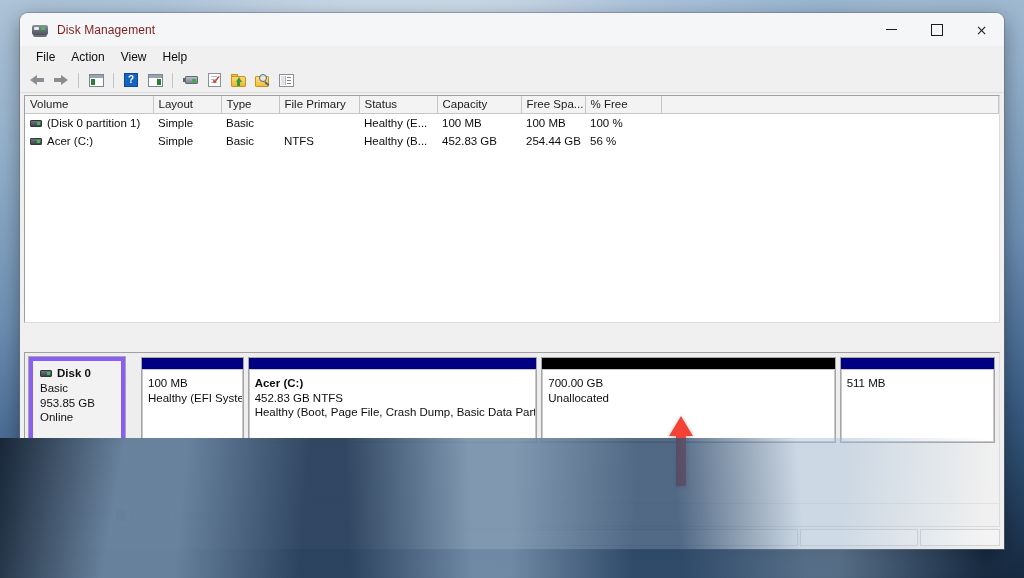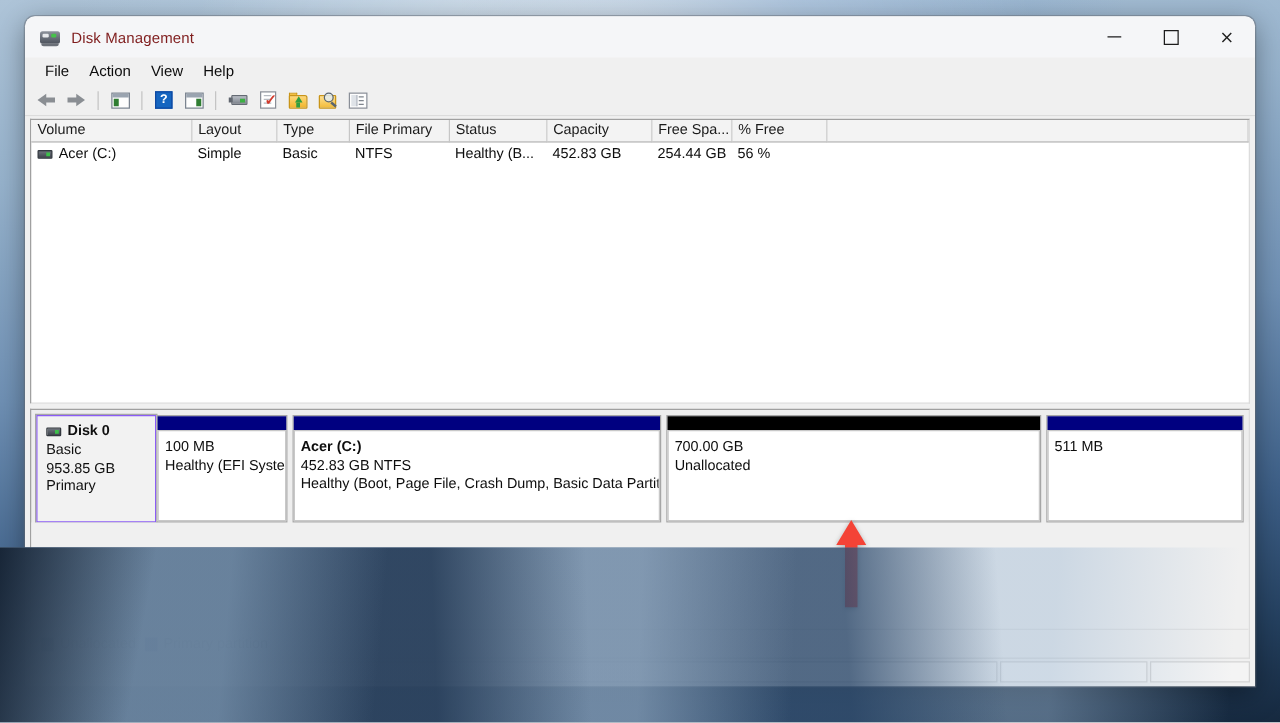--- a/index.html
+++ b/index.html
@@ -215,20 +215,21 @@
   .ico-props .p-rows { position: absolute; left: 7px; top: 2px; right: 2px; height: 1px; background: #7f858d;
     box-shadow: 0 3px 0 #7f858d, 0 6px 0 #7f858d; }
 
   
   #client {
     flex: 1; display: flex; flex-direction: column;
     background: #f0f0f0;
     padding: 2px 4px 0 4px;
     box-sizing: border-box;
     min-height: 0;
+    gap: 25px;
   }
 
   
   #volume-list {
     height: 228px; flex: none;
     background: #ffffff;
     border: 1px solid #a0a0a0;
     border-right-color: #dcdcdc; border-bottom-color: #dcdcdc;
     box-sizing: border-box;
     overflow: hidden;
@@ -275,25 +276,25 @@
   }
   .disk-row {
     display: flex; flex: none;
     height: 90px;
     padding: 4px 4px 0 4px;
     box-sizing: border-box;
   }
   .disk-info {
     width: 96px; flex: none;
     background: #f2f2f2;
-    border: 1px solid #8b5cf6;
+    border: 4px solid #8b5cf6;
     outline: 1px solid #a6a6a6;
     box-sizing: border-box;
     padding: 6px 6px 0 7px;
-    margin-right: 0;
+    margin-right: 16px;
     font-size: 11.5px; color: #101010;
     cursor: default;
   }
   .disk-info .dtitle {
     font-weight: bold; display: flex; align-items: center; gap: 5px; margin-bottom: 2px;
   }
   .disk-info .dline { line-height: 14.5px; }
   .partitions { flex: 1; display: flex; gap: 4px; min-width: 0; }
   .part {
     border: 1px solid #a6a6a6;
@@ -485,20 +486,36 @@
               <th>Free Spa...</th>
               <th>% Free</th>
               <th></th>
             </tr>
           </thead>
           <tbody>
             <tr>
               <td>
                 <span class="vol-cell">
                   <span class="vol-ico"></span>
+                  <span>(Disk 0 partition 1)</span>
+                </span>
+              </td>
+              <td>Simple</td>
+              <td>Basic</td>
+              <td></td>
+              <td>Healthy (E...</td>
+              <td>100 MB</td>
+              <td>100 MB</td>
+              <td>100 %</td>
+              <td></td>
+            </tr>
+            <tr>
+              <td>
+                <span class="vol-cell">
+                  <span class="vol-ico"></span>
                   <span>Acer (C:)</span>
                 </span>
               </td>
               <td>Simple</td>
               <td>Basic</td>
               <td>NTFS</td>
               <td>Healthy (B...</td>
               <td>452.83 GB</td>
               <td>254.44 GB</td>
               <td>56 %</td>
@@ -512,21 +529,21 @@
 
         <div class="disk-row">
 
           <div class="disk-info">
             <div class="dtitle">
               <span class="vol-ico"></span>
               <span>Disk 0</span>
             </div>
             <div class="dline">Basic</div>
             <div class="dline">953.85 GB</div>
-            <div class="dline">Primary</div>
+            <div class="dline">Online</div>
           </div>
 
           <div class="partitions">
 
             <div class="part" style="flex: 105 1 0">
               <div class="bar primary"></div>
               <div class="pbody">
                 <div class="pname"></div>
                 <div>100 MB</div>
                 <div>Healthy (EFI System</div>

